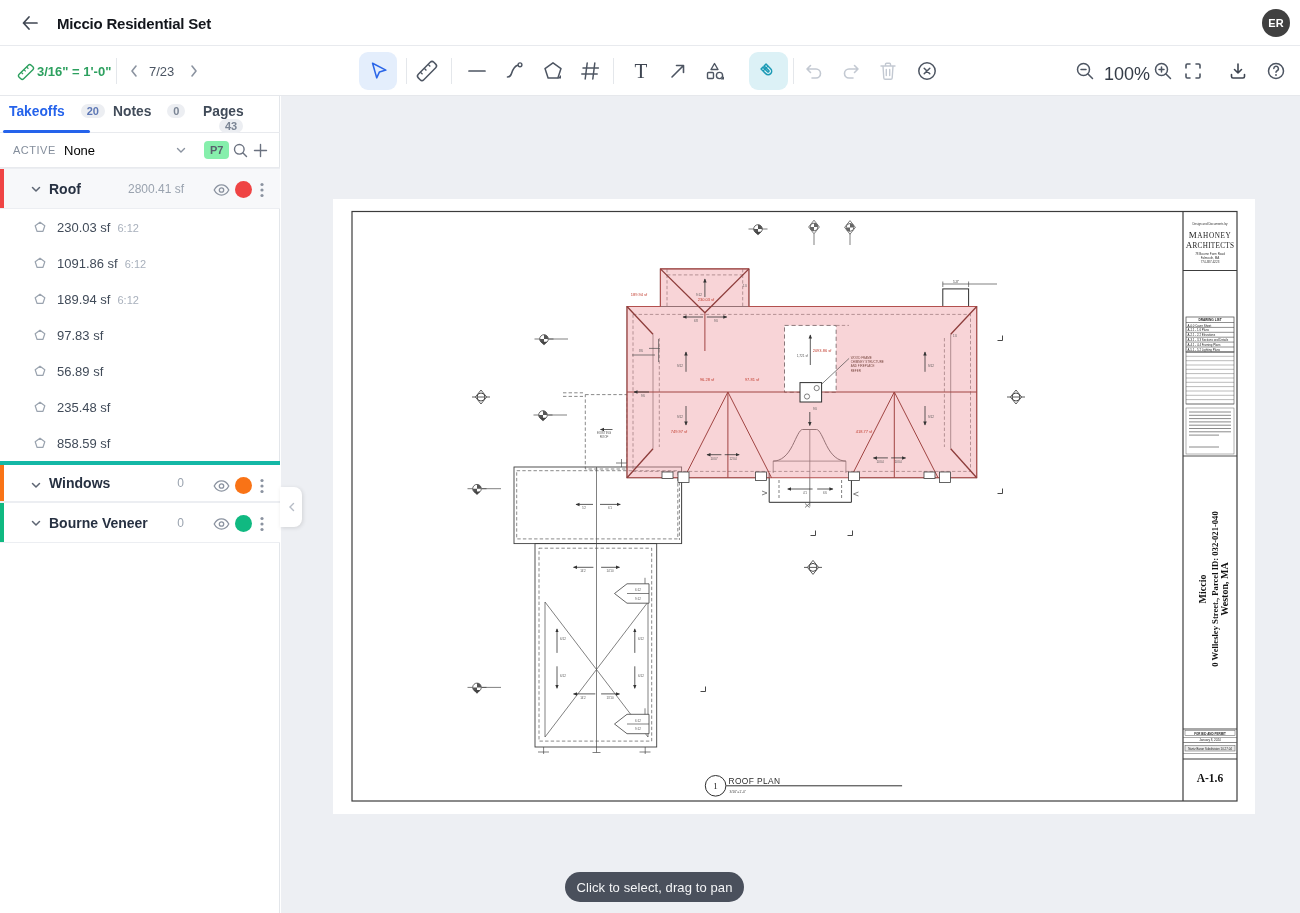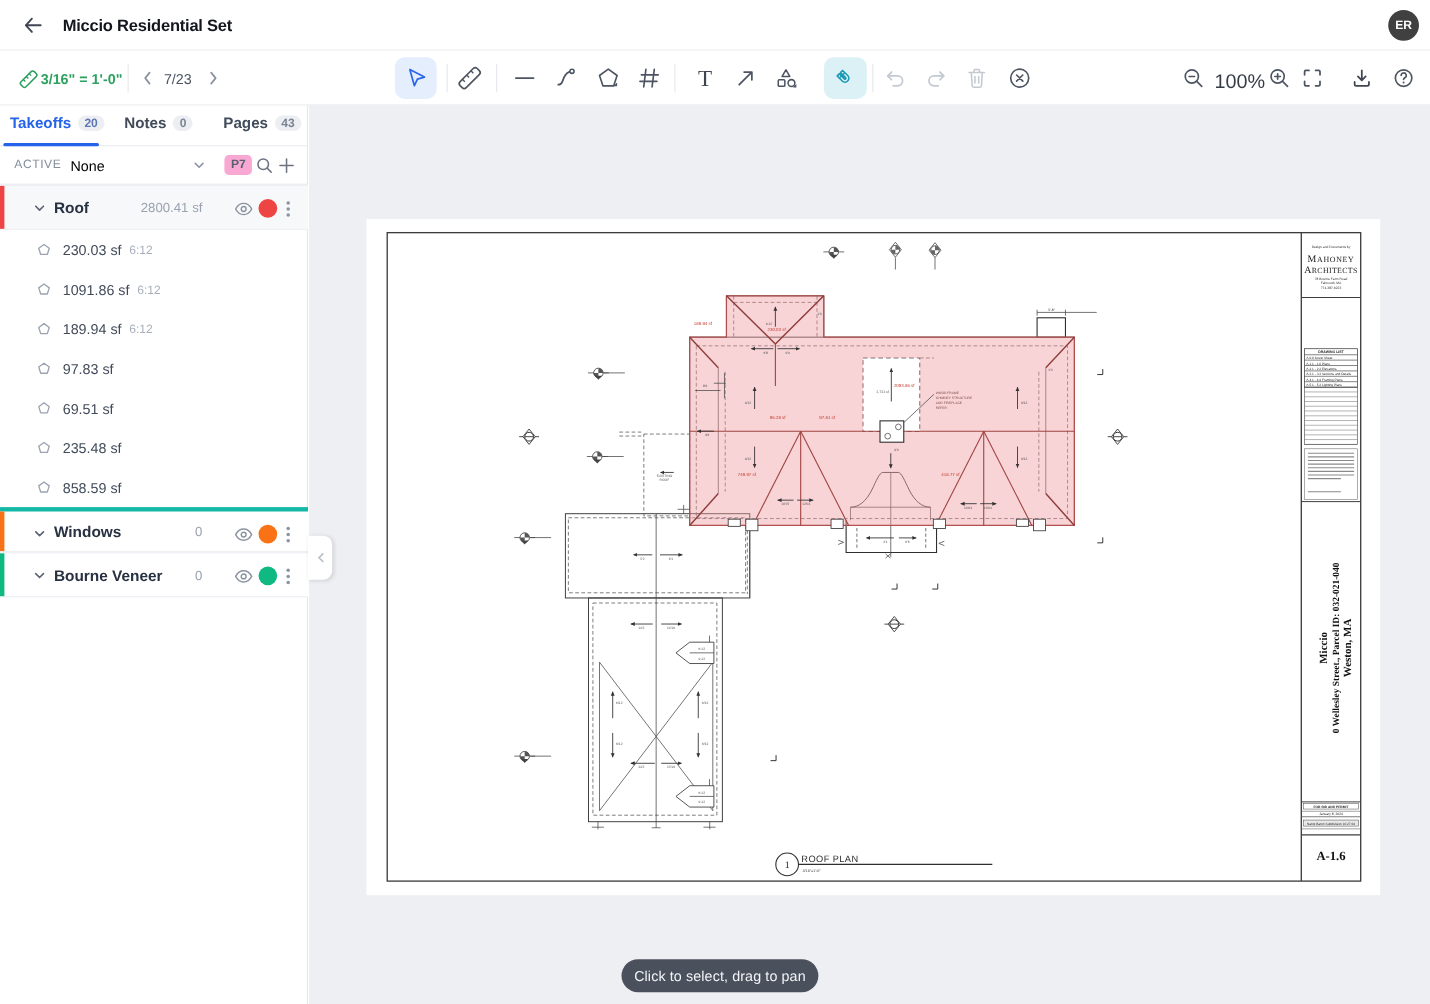--- a/index.html
+++ b/index.html
@@ -5,21 +5,21 @@
 html,body{width:1300px;height:913px;overflow:hidden;font-family:"Liberation Sans",sans-serif;background:#fff}
 #app{position:relative;width:1300px;height:913px}
 #topbar{position:absolute;left:0;top:0;width:1300px;height:46px;background:#fff;border-bottom:1px solid #e8eaee}
 #toolbar{position:absolute;left:0;top:46px;width:1300px;height:50px;background:#fff;border-bottom:1px solid #e6e8ec}
 #sidebar{position:absolute;left:0;top:96px;width:280px;height:817px;background:#fff;border-right:1px solid #e3e6ea}
 #canvas{position:absolute;left:281px;top:96px;width:1019px;height:817px;background:#edeff3}
 .ico{position:absolute;display:flex;align-items:center;justify-content:center}
 .vdiv{position:absolute;top:12px;height:26px;width:1px;background:#e4e7eb}
 #tooltip{position:absolute;left:565px;top:872px;width:179px;height:30px;background:#4a505c;border-radius:15px;color:#f4f5f7;font-size:13px;display:flex;align-items:center;justify-content:center;letter-spacing:.1px}
 #handle{position:absolute;left:280px;top:487px;width:22px;height:40px;background:#fff;border-radius:0 8px 8px 0;box-shadow:1px 1px 4px rgba(0,0,0,.12);display:flex;align-items:center;justify-content:center;color:#b6bcc6;font-size:11px}
-.tabbadge{display:inline-block;background:#eceef2;color:#7a8494;font-size:11px;border-radius:9px;padding:1px 6px;margin-left:6px;vertical-align:1px}
+.tabbadge{display:inline-block;background:#eceef2;color:#7a8494;font-size:11px;border-radius:9px;padding:1px 6px;margin-left:16px;vertical-align:1px}
 .grow{position:absolute;left:0;width:280px;display:flex;align-items:center}
 .gbar{position:absolute;left:0;top:0;width:4px;height:100%}
 .gname{font-size:14px;font-weight:bold;color:#273142;margin-left:49px}
 .gval{position:absolute;font-size:12px;color:#9aa3af}
 .dots{position:absolute;left:260px;color:#8b93a0}
 .item{position:absolute;left:0;width:280px;height:36px;display:flex;align-items:center}
 .isf{font-size:13px;color:#414b59;margin-left:57px}
 .irat{font-size:11px;color:#a8b0bc;margin-left:7px;margin-top:1px}
 </style></head>
 <body>
@@ -133,21 +133,21 @@
   <span style="position:absolute;left:113px;top:8px;font-size:13.8px;font-weight:bold;color:#414b59">Notes<span class="tabbadge">0</span></span>
   <span style="position:absolute;left:203px;top:8px;font-size:13.8px;font-weight:bold;color:#414b59">Pages<span class="tabbadge">43</span></span>
   <div style="position:absolute;left:3px;top:34px;width:87px;height:3px;background:#2563eb;border-radius:2px"></div>
  </div>
  <div style="position:absolute;left:0;top:37px;width:280px;height:35px;border-bottom:1px solid #e8eaee">
   <span style="position:absolute;left:13px;top:11px;font-size:11px;color:#848e9c;letter-spacing:.5px">ACTIVE</span>
   <span style="position:absolute;left:64px;top:10px;font-size:13px;color:#000000">None</span>
   <svg style="position:absolute;left:176px;top:14px" width="10" height="7" viewBox="0 0 10 7">
           <path d="M1.5 1.5 L5 5 L8.5 1.5" stroke="#8b93a0" stroke-width="1.4" fill="none" stroke-linecap="round"></path>
         </svg>
-  <span style="position:absolute;left:204px;top:8px;background:#f9a8d4;border-radius:4px;font-size:11px;font-weight:bold;color:#59616e;padding:3px 6px">P7</span>
+  <span style="position:absolute;left:204px;top:8px;background:#86efac;border-radius:4px;font-size:11px;font-weight:bold;color:#59616e;padding:3px 6px">P7</span>
   <svg style="position:absolute;left:233px;top:10px" width="15" height="15" viewBox="0 0 15 15">
           <circle cx="6.3" cy="6.3" r="4.8" stroke="#6b7280" stroke-width="1.4" fill="none"></circle>
           <path d="M10 10 L13.5 13.5" stroke="#6b7280" stroke-width="1.4" stroke-linecap="round"></path>
         </svg>
   <svg style="position:absolute;left:253px;top:10px" width="15" height="15" viewBox="0 0 15 15">
           <path d="M7.5 1.5 V13.5 M1.5 7.5 H13.5" stroke="#6b7280" stroke-width="1.4" stroke-linecap="round"></path>
         </svg>
  </div>
 <div class="grow" style="top:72px;height:41px;background:#f7f8fa;border-top:1px solid #eceef2;border-bottom:1px solid #eceef2">
         <div class="gbar" style="background:#ef4444"></div>
@@ -191,21 +191,21 @@
       <div class="item" style="top:221px">
         <svg width="12" height="12" viewBox="0 0 12 12" style="position:absolute;left:34px;top:12px">
           <path d="M6 1.2 L10.8 4.7 L9 10.3 H3 L1.2 4.7 Z" stroke="#9aa3af" stroke-width="1.2" fill="none" stroke-linejoin="round"></path>
         </svg>
         <span class="isf">97.83 sf</span>
       </div>
       <div class="item" style="top:257px">
         <svg width="12" height="12" viewBox="0 0 12 12" style="position:absolute;left:34px;top:12px">
           <path d="M6 1.2 L10.8 4.7 L9 10.3 H3 L1.2 4.7 Z" stroke="#9aa3af" stroke-width="1.2" fill="none" stroke-linejoin="round"></path>
         </svg>
-        <span class="isf">69.51 sf</span>
+        <span class="isf">56.89 sf</span>
       </div>
       <div class="item" style="top:293px">
         <svg width="12" height="12" viewBox="0 0 12 12" style="position:absolute;left:34px;top:12px">
           <path d="M6 1.2 L10.8 4.7 L9 10.3 H3 L1.2 4.7 Z" stroke="#9aa3af" stroke-width="1.2" fill="none" stroke-linejoin="round"></path>
         </svg>
         <span class="isf">235.48 sf</span>
       </div>
       <div class="item" style="top:329px">
         <svg width="12" height="12" viewBox="0 0 12 12" style="position:absolute;left:34px;top:12px">
           <path d="M6 1.2 L10.8 4.7 L9 10.3 H3 L1.2 4.7 Z" stroke="#9aa3af" stroke-width="1.2" fill="none" stroke-linejoin="round"></path>

